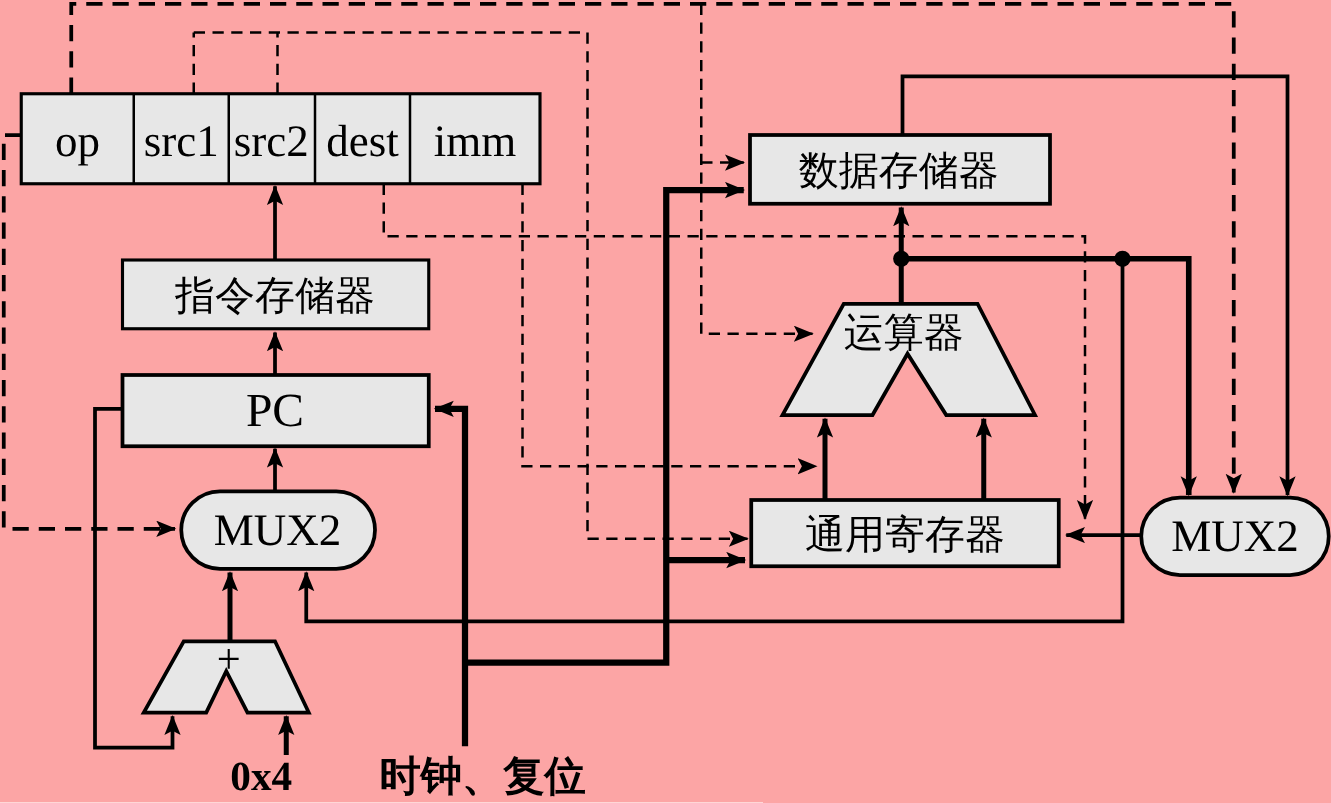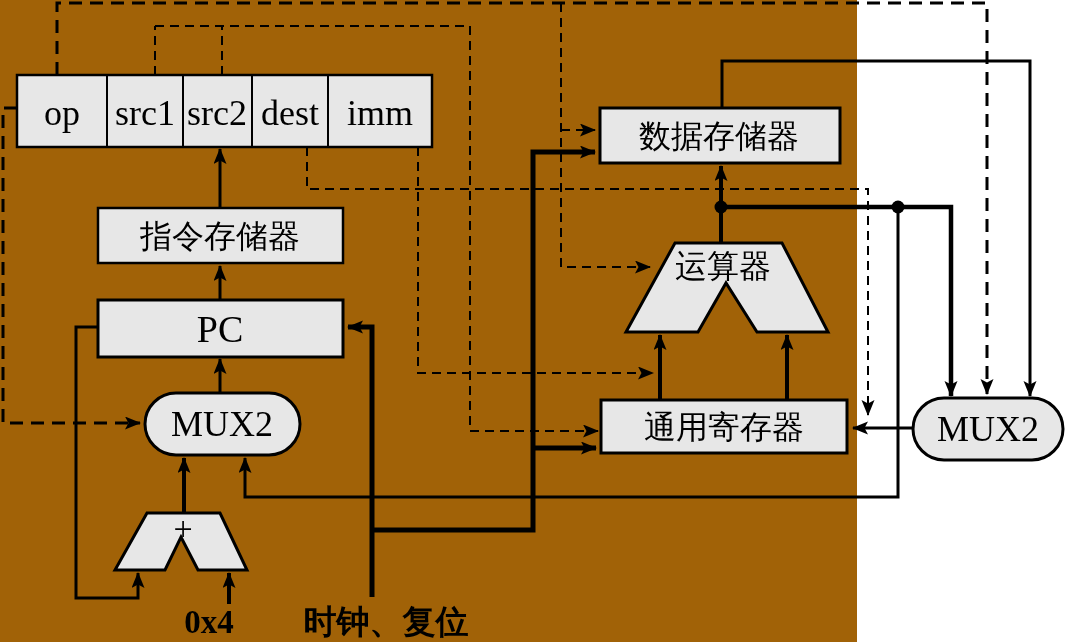--- a/index.html
+++ b/index.html
@@ -1,20 +1,20 @@
 <!DOCTYPE html>
 <html><head>
 <meta charset="utf-8">
 <style>
   html, body { margin: 0; padding: 0; background: #ffffff; }
   .stage {
     position: relative;
-    width: 857px;
+    width: 1065px;
     height: 642px;
-    background: #a16207;
+    background: #fca5a5;
     font-family: "Liberation Serif", "DejaVu Serif", serif;
   }
   svg { display: block; }
   
   .wire        { stroke: #000; fill: none; }
   .w-thin      { stroke-width: 3; }
   .w-heavy     { stroke-width: 4; }
   .w-result    { stroke-width: 4.5; }
   .w-clock     { stroke-width: 5; }
   .dash        { stroke: #000; fill: none; stroke-width: 2; stroke-dasharray: 9 6; }

